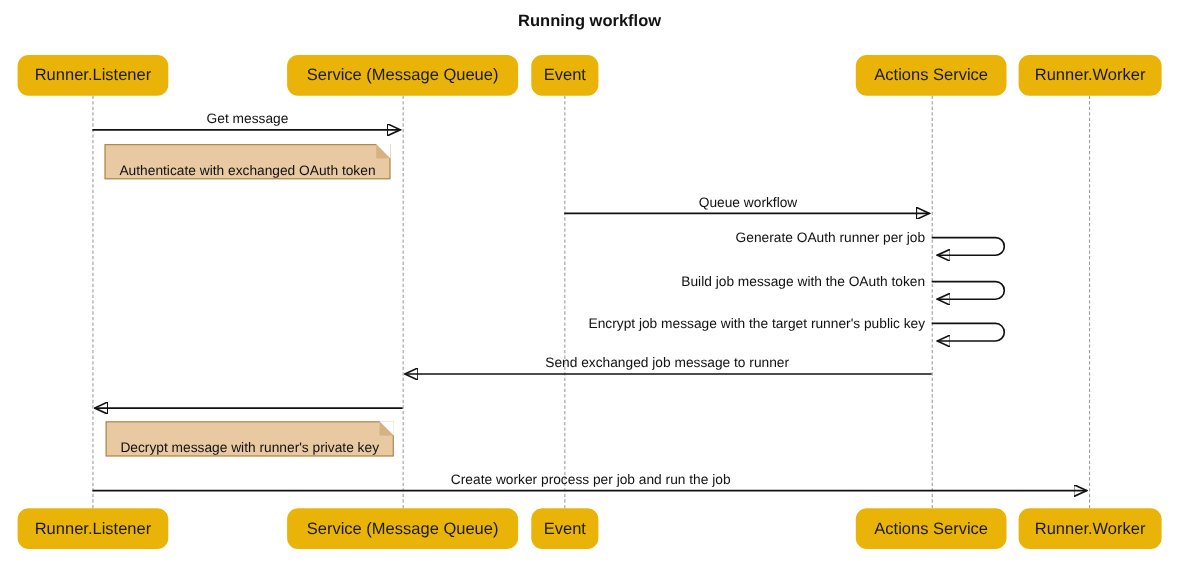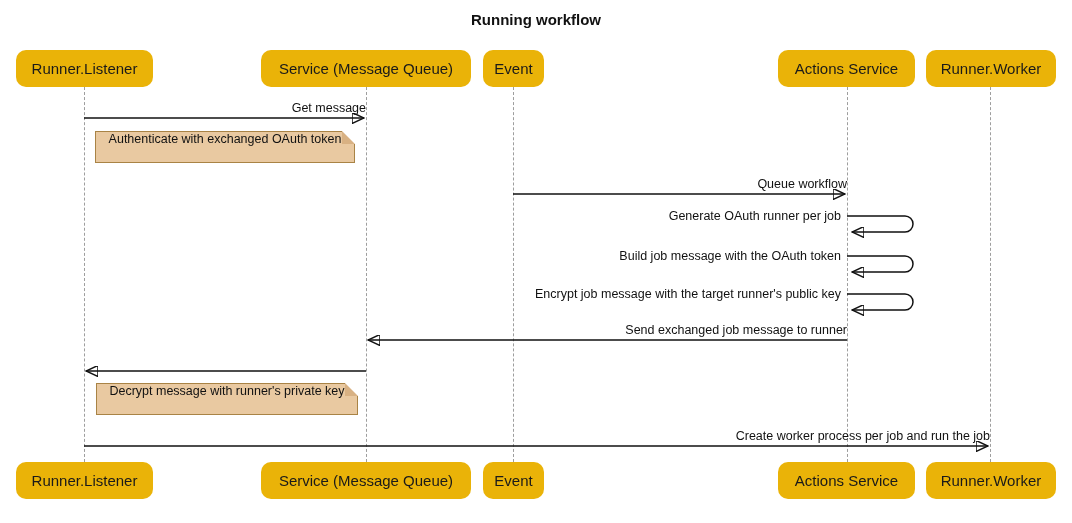--- a/index.html
+++ b/index.html
@@ -16,29 +16,29 @@
     border-left:1px dashed #9e9e9e;
   }
   .actor{
     position:absolute;height:37px;background:#eab308;border-radius:10px;
     display:flex;align-items:center;justify-content:center;
     font-size:15px;color:#1a1a1a;box-sizing:border-box;
   }
   .actor.top{top:50px;}
   .actor.bottom{top:462px;}
   .msg-label{
-    position:absolute;font-size:12.5px;color:#111111;text-align:right;
+    position:absolute;font-size:12.5px;color:#111111;text-align:center;
     white-space:nowrap;line-height:15px;
   }
   .msg-label.right{text-align:right;}
   .arrows{position:absolute;left:0;top:0;width:1072px;height:523px;}
   .arrows path{stroke:#111111;stroke-width:1.5;fill:none;}
   .note{
     position:absolute;background:#e9c9a1;border:1px solid #a98345;
-    box-sizing:border-box;display:flex;align-items:flex-start;justify-content:center;
+    box-sizing:border-box;display:flex;align-items:flex-end;justify-content:center;
     font-size:12.5px;color:#111111;white-space:nowrap;
   }
   .note .fold{
     position:absolute;top:-1px;right:-1px;width:0;height:0;
     border-style:solid;border-width:0 13px 13px 0;
     border-color:#ffffff #ffffff #d8b183 #d8b183;
   }
 </style>
 </head>
 <body>

